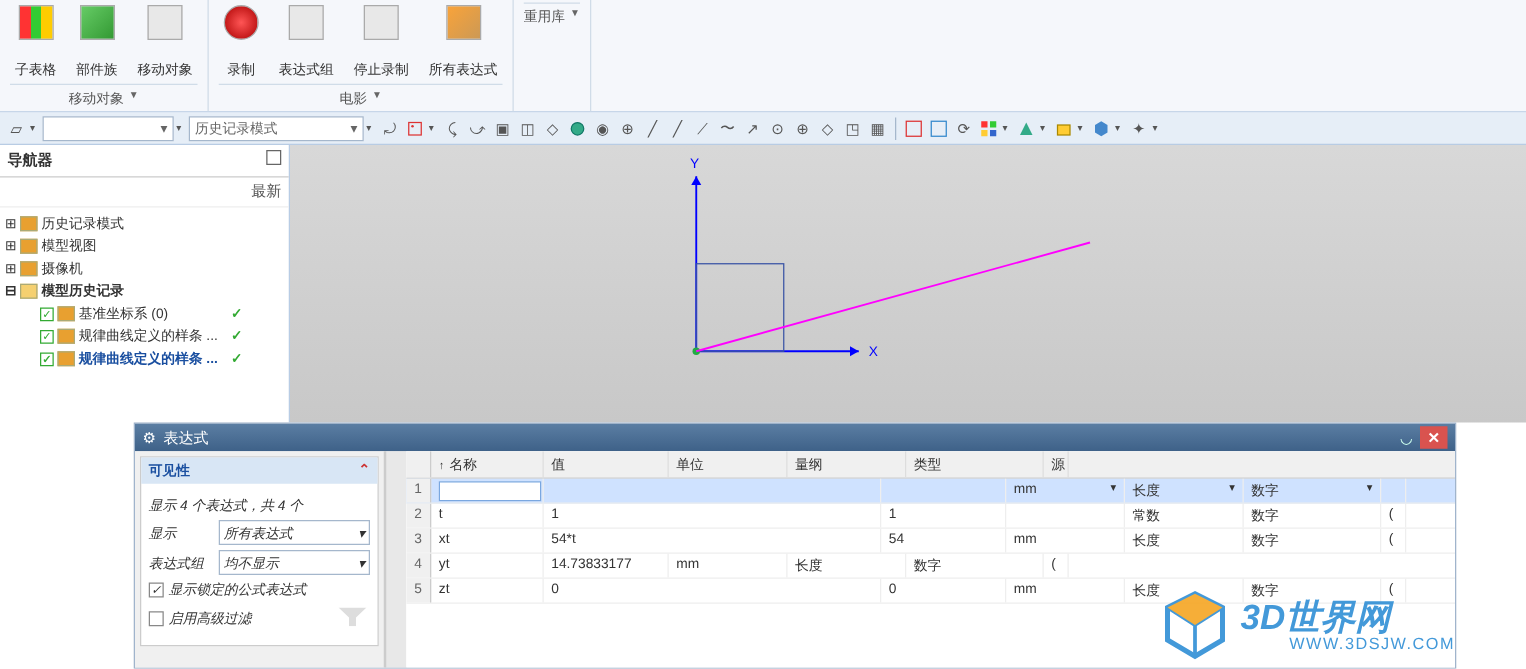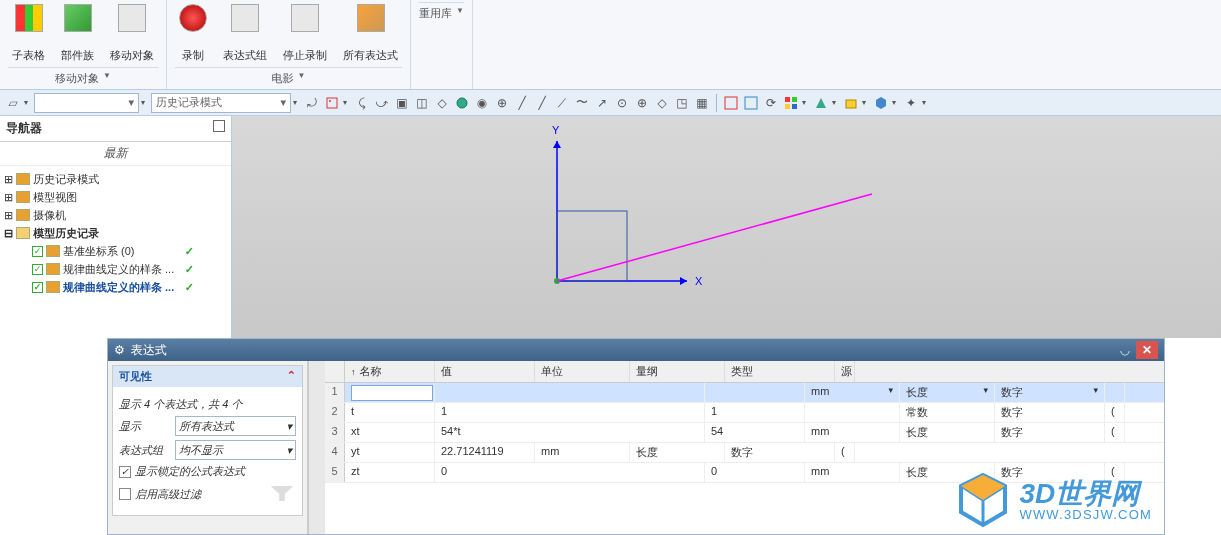--- a/index.html
+++ b/index.html
@@ -29,21 +29,21 @@
 .sep { width:1px; height:18px; background:#a5b7cc; margin:0 3px; }
 .drop { width:8px; height:18px; display:inline-flex; align-items:center; color:#555; font-size:8px; }
 
 
 .work { display:flex; height: 222px; }
 
 
 .nav-panel { width: 232px; border-right: 1px solid #b8cce4; background: #fff; display:flex; flex-direction:column; }
 .nav-header { padding:4px 6px; border-bottom:1px solid #ccc; display:flex; justify-content:space-between; align-items:flex-start; font-weight:bold; }
 .nav-sq { width:12px; height:12px; border:1px solid #666; }
-.nav-latest { padding:3px 6px; text-align:center; color:#555; border-bottom:1px solid #eee;font-style:italic; }
+.nav-latest { padding:3px 6px; text-align:right; color:#555; border-bottom:1px solid #eee; }
 .tree { padding:4px 2px; font-size:11px; line-height:18px; }
 .tree-row { display:flex; align-items:center; gap:3px; padding:0 2px; position:relative; }
 .tree-row.bold { font-weight:bold; }
 .tree-row.sel { color:#1a4fa0; font-weight:bold; }
 .tree-ind2 { padding-left:30px; }
 .tree-icn { width:14px; height:12px; background:#e8a030; border:1px solid #aa7; }
 .tree-icn.folder { background:#f5d070; }
 .tree-chk { width:11px; height:11px; border:1px solid #3a3; background:#fff; display:inline-flex; align-items:center; justify-content:center; color:#3a3; font-size:9px; }
 .tree-chkmark { position:absolute; right:35px; color:#3a3; font-weight:bold; }
 
@@ -78,25 +78,25 @@
 .c-formula { width:270px; }
 .c-value { width:100px; }
 .c-unit { width:95px; }
 .c-dim { width:95px; }
 .c-type { width:110px; }
 .c-src { width:20px; }
 .name-input { border:1px solid #7aa7e0; height:16px; width:82px; background:#fff; }
 .cell-dd { font-size:9px; margin-left:auto; }
 
 
-.wm { position:absolute; right:12px; bottom:4px; display:flex; align-items:center; gap:6px; opacity:.9; pointer-events:none; }
+.wm { position:absolute; right:0; bottom:4px; display:flex; align-items:center; gap:6px; opacity:.9; pointer-events:none; }
 .wm-cube { width:60px; height:60px; }
 .wm-txt { display:flex; flex-direction:column; line-height:1; }
 .wm-t1 { font-size:28px; font-weight:bold; font-style:italic; color:#2f8ed5; }
-.wm-t2 { font-size:13px; color:#2f8ed5; letter-spacing:1.2px; }
+.wm-t2 { font-size:13px; color:#2f8ed5; letter-spacing:1.2px;margin-left:39px; }
 </style>
 </head>
 <body>
 
 <div class="ribbon">
   <div class="ribbon-group">
     <div class="ribbon-row">
       <div class="ribbon-btn">
           <div class="big-icon multi"></div>
           <span class="ribbon-label">子表格</span>
@@ -397,21 +397,21 @@
             <div class="grid-cell c-formula">54*t</div>
             <div class="grid-cell c-value">54</div>
             <div class="grid-cell c-unit">mm</div>
             <div class="grid-cell c-dim">长度</div>
             <div class="grid-cell c-type">数字</div>
             <div class="grid-cell c-src">(</div>
         </div>
         <div class="grow">
           <div class="grid-cell rn">4</div>
             <div class="grid-cell c-name">yt</div>
-            <div class="grid-cell c-value">22.71241119</div>
+            <div class="grid-cell c-value">14.73833177</div>
             <div class="grid-cell c-unit">mm</div>
             <div class="grid-cell c-dim">长度</div>
             <div class="grid-cell c-type">数字</div>
             <div class="grid-cell c-src">(</div>
         </div>
         <div class="grow">
           <div class="grid-cell rn">5</div>
             <div class="grid-cell c-name">zt</div>
             <div class="grid-cell c-formula">0</div>
             <div class="grid-cell c-value">0</div>

